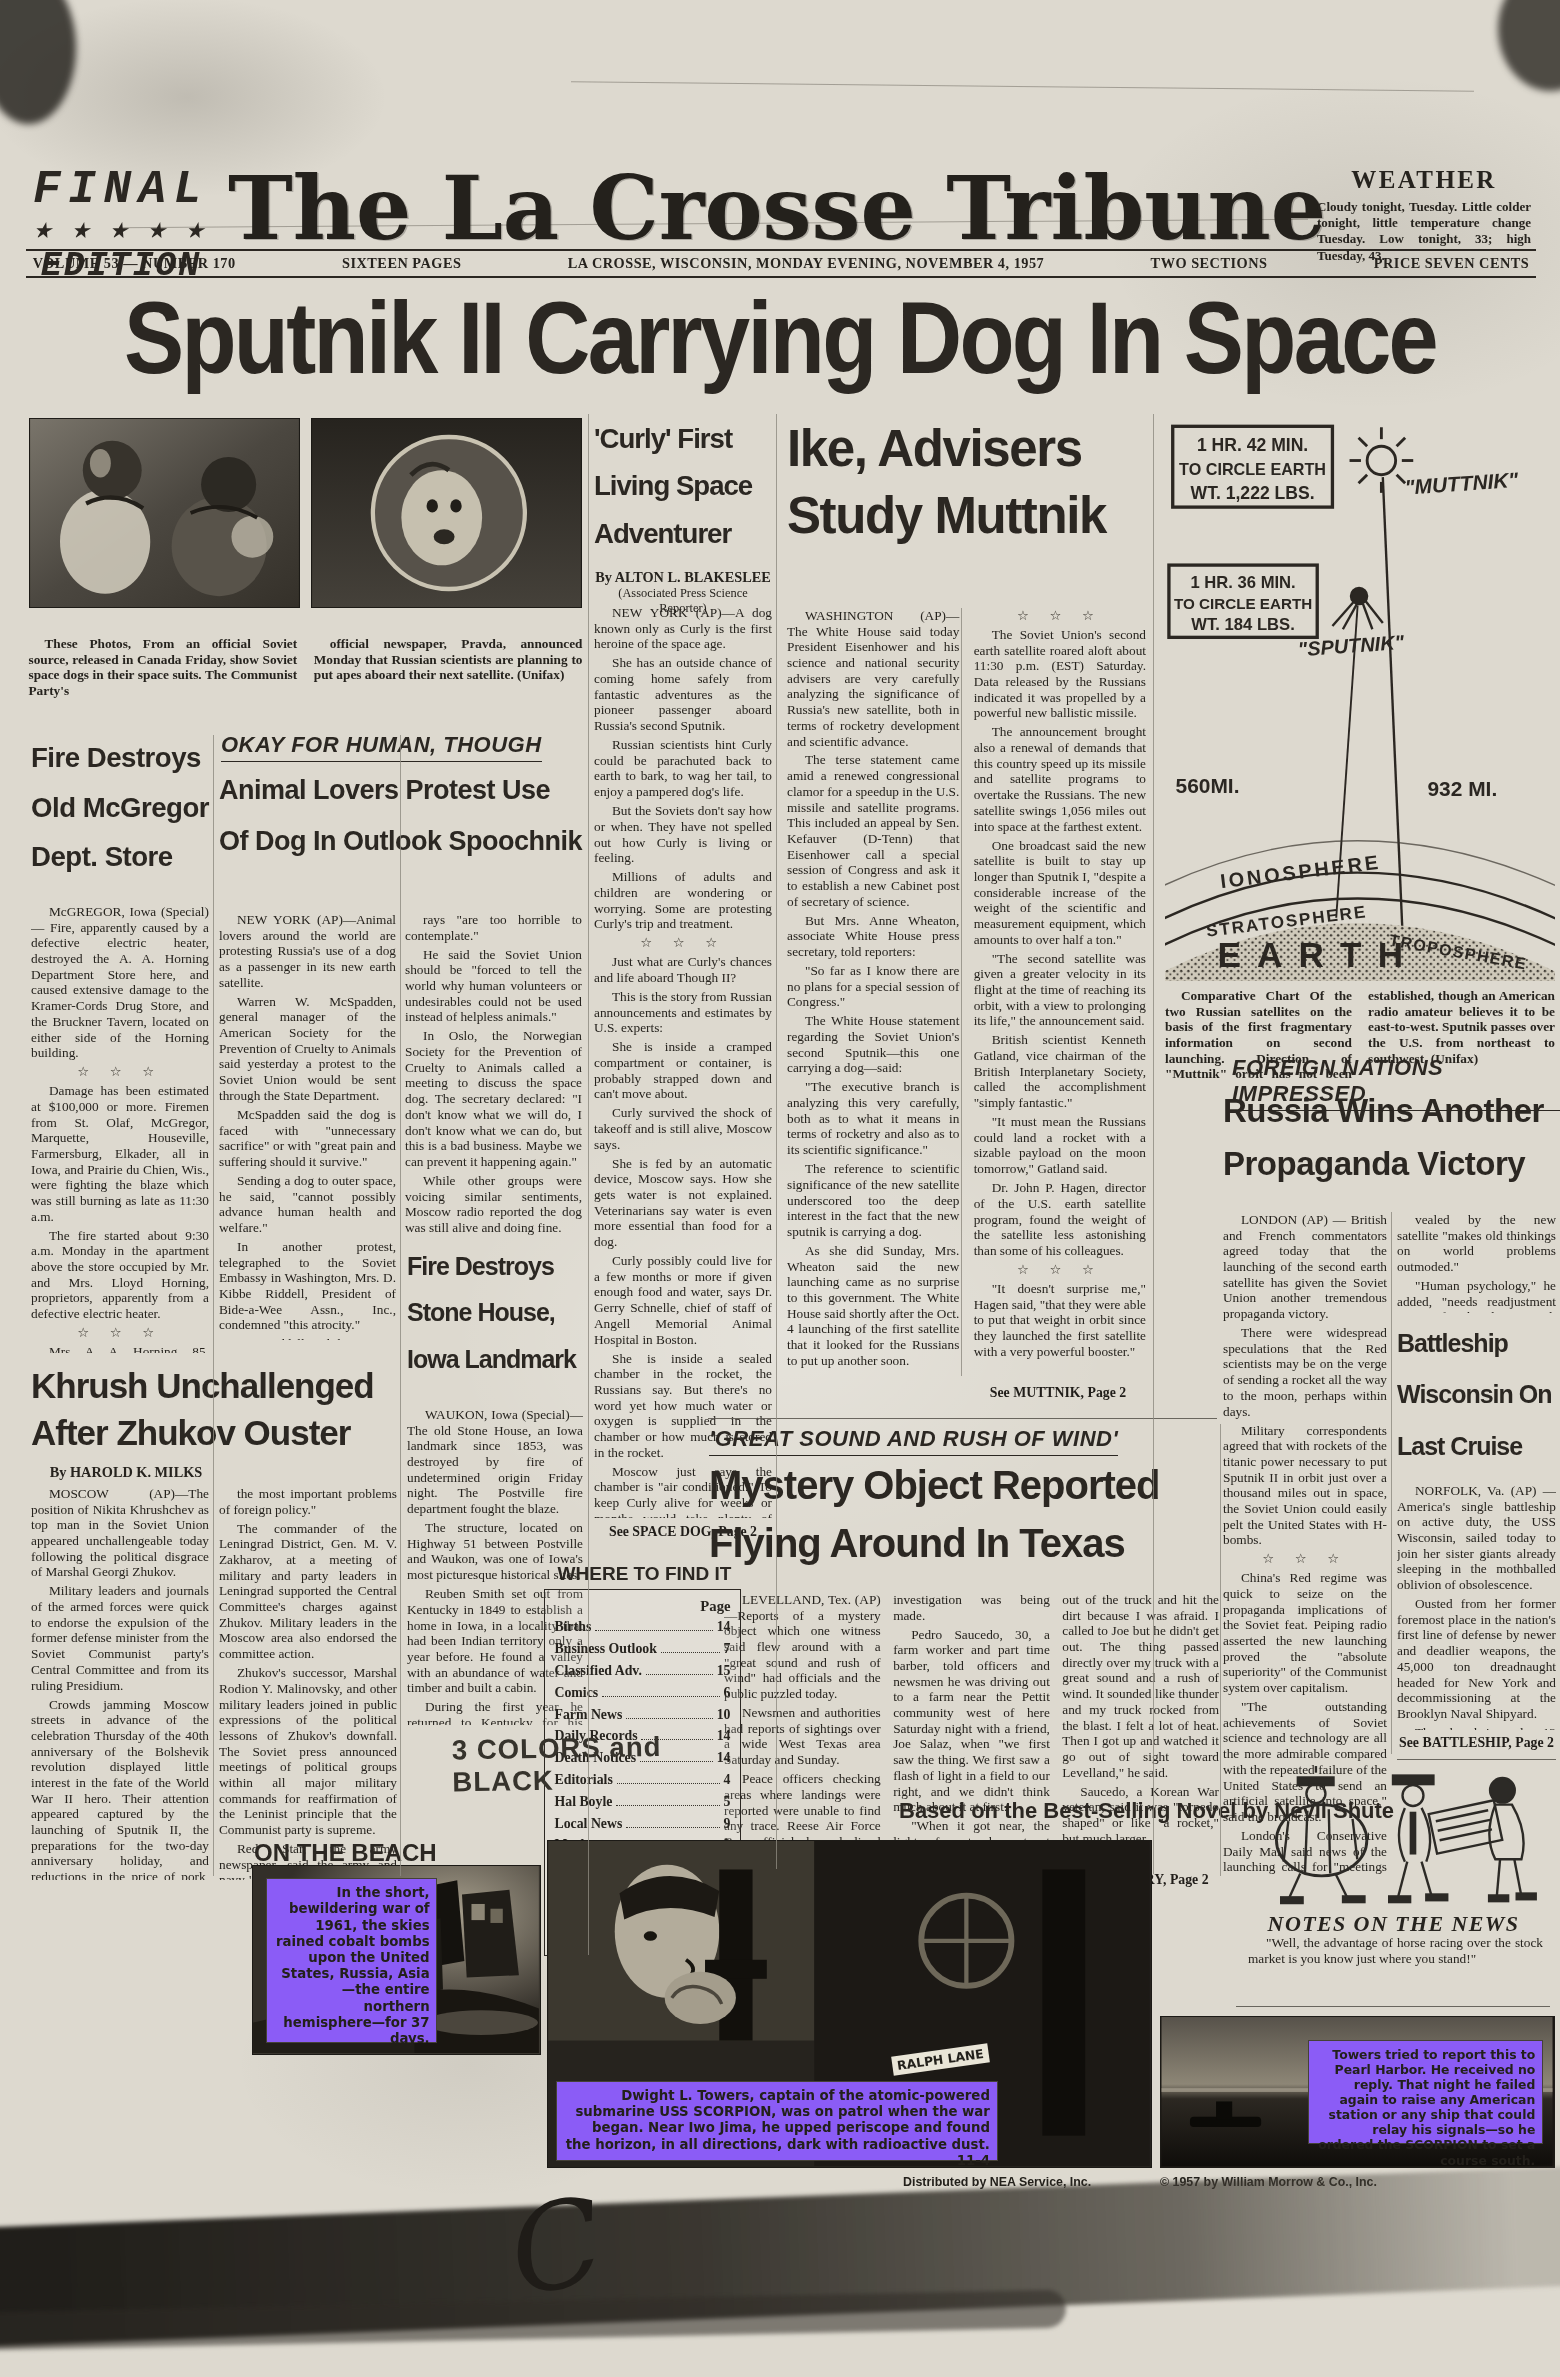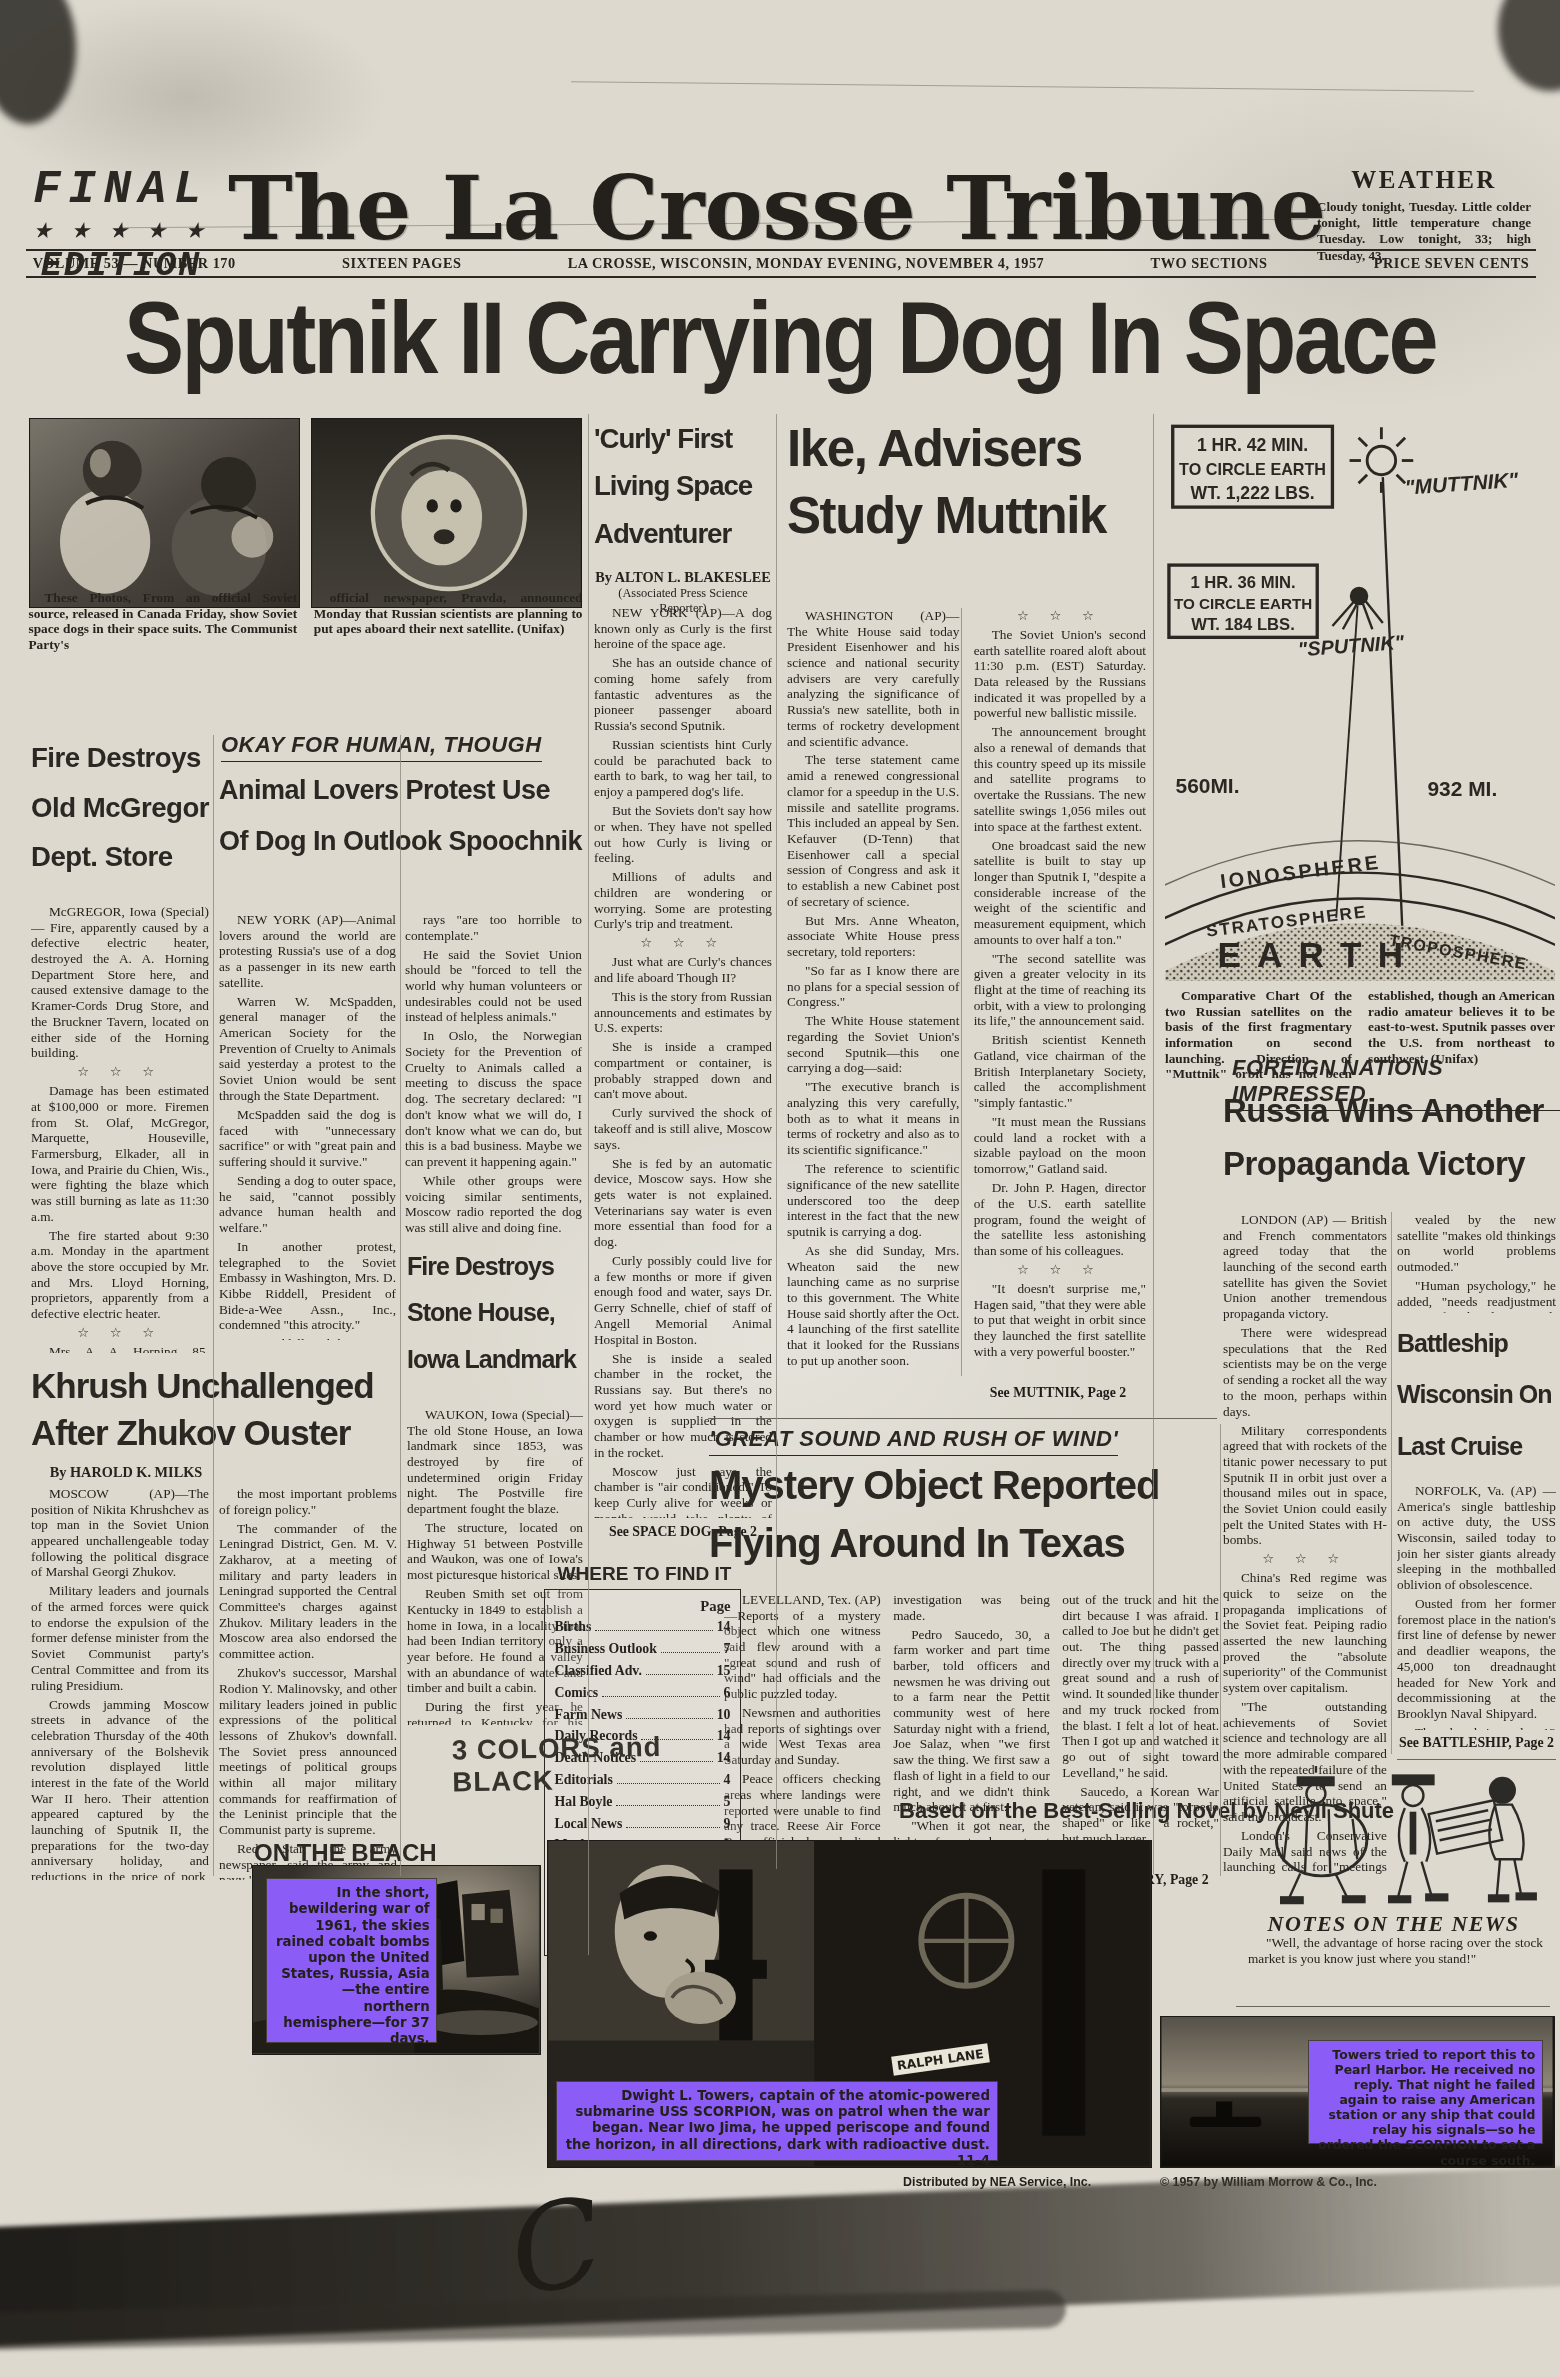--- a/index.html
+++ b/index.html
@@ -124,21 +124,21 @@
       <rect width="570" height="400" fill="url(#ph2)"></rect>
       <circle cx="290" cy="200" r="160" fill="#57524a" stroke="#c9c3b2" stroke-width="9"></circle>
       <ellipse cx="275" cy="210" rx="85" ry="100" fill="#c6c0af"></ellipse>
       <ellipse cx="255" cy="185" rx="12" ry="14" fill="#211e19"></ellipse>
       <ellipse cx="305" cy="185" rx="12" ry="14" fill="#211e19"></ellipse>
       <ellipse cx="280" cy="250" rx="22" ry="16" fill="#2b2822"></ellipse>
       <path d="M210 120 Q250 80 290 110" stroke="#2b2822" stroke-width="10" fill="none"></path>
       <rect x="0" y="0" width="570" height="400" fill="none" stroke="#1c1a16" stroke-width="4"></rect>
     </svg>
   </div>
-  <div class="abs caption" style="left:28.5px;top:590px;width:554px;column-count:2;column-gap:16.6px">
+  <div class="abs caption" style="left:28.5px;top:636px;width:554px;column-count:2;column-gap:16.6px">
     <p>These Photos, From an official Soviet source, released in Canada Friday, show Soviet space dogs in their space suits. The Communist Party's</p>
     <p>official newspaper, Pravda, announced Monday that Russian scientists are planning to put apes aboard their next satellite. (Unifax)</p>
   </div>
 
   <div class="abs headline" style="left:594px;top:415px;width:181px;font-size:27.6px;line-height:1.72;letter-spacing:-1px">'Curly' First
 Living Space
 Adventurer</div>
   <div class="abs byline" style="left:594px;top:569px;width:178px">By ALTON L. BLAKESLEE</div>
   <div class="abs byline2" style="left:594px;top:586px;width:178px">(Associated Press Science Reporter)</div>
   <div class="abs bodycol" style="left:594px;top:605px;width:178px;height:913px">

